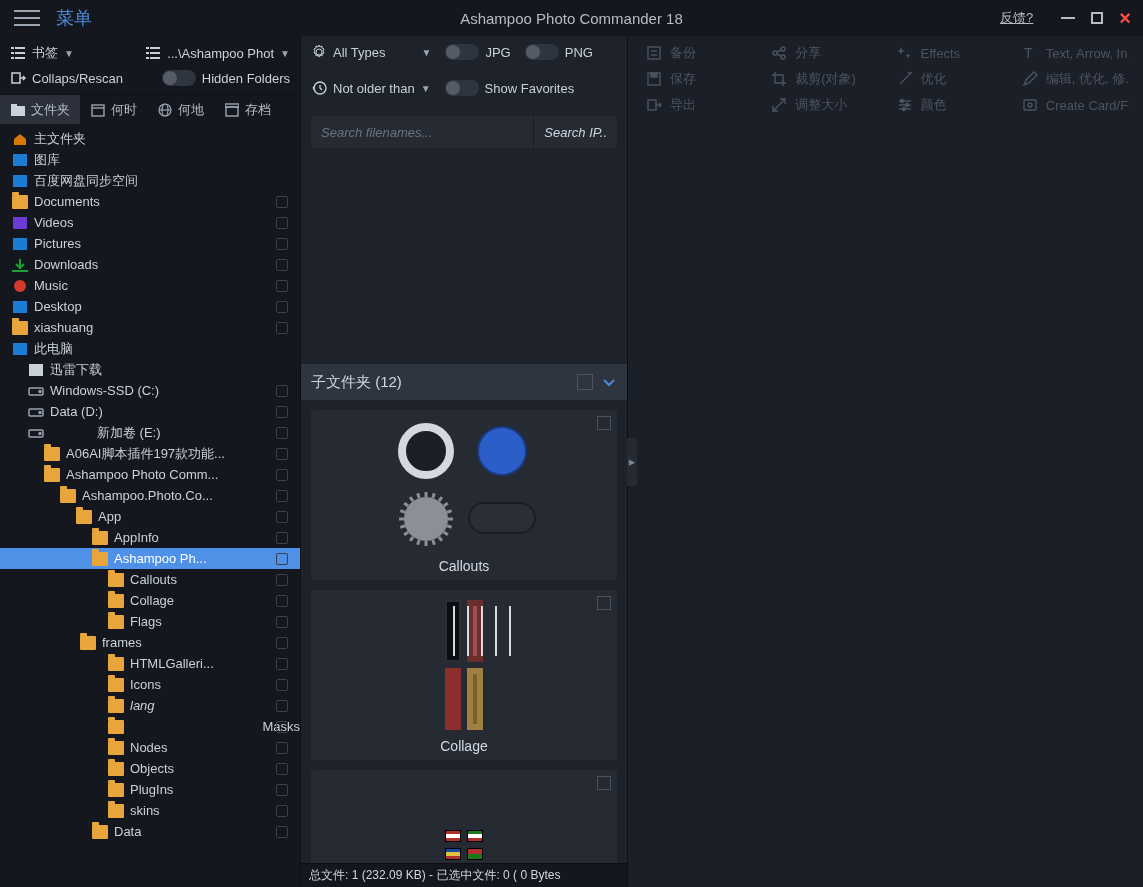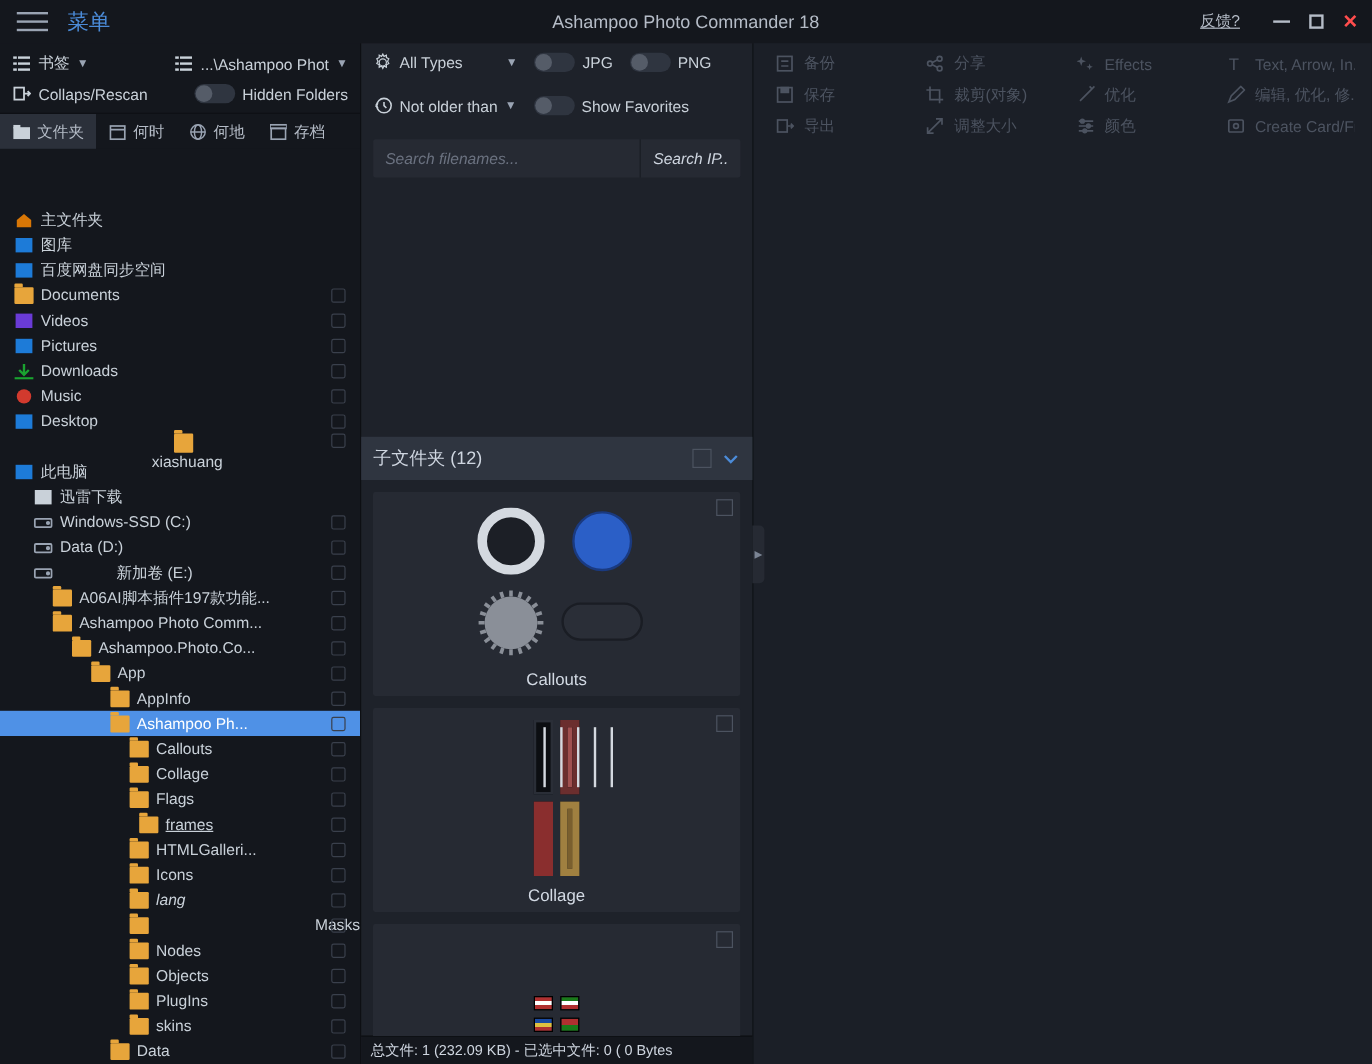--- a/index.html
+++ b/index.html
@@ -47,21 +47,21 @@
   .side-tabs{display:flex;gap:0;background:var(--bg2);height:30px;align-items:stretch;border-top:1px solid #0e1015;}
   .side-tab{display:flex;align-items:center;gap:5px;padding:0 10px;color:#b5bcc7;cursor:pointer;font-size:13px;}
   .side-tab.active{background:#2b303a;}
   
   .main{display:flex;height:calc(100% - 36px);}
   .col-left{width:300px;background:var(--bg2);display:flex;flex-direction:column;}
   .col-mid{width:328px;background:#1e222a;display:flex;flex-direction:column;border-left:1px solid #0d0f13;border-right:1px solid #0d0f13;}
   .col-right{flex:1;background:#1b1f27;position:relative;}
   
   .tree-wrap{flex:1;overflow:hidden;position:relative;}
-  .tree{position:absolute;inset:0;overflow-y:auto;padding:4px 0;margin-top:44px;}
+  .tree{position:absolute;inset:0;overflow-y:auto;padding:4px 0;}
   .tree::-webkit-scrollbar{width:10px;}
   .tree::-webkit-scrollbar-thumb{background:#3f4550;border-radius:5px;}
   .tnode{display:flex;align-items:center;height:21px;font-size:13px;color:var(--text);cursor:pointer;position:relative;white-space:nowrap;}
   .tnode .cb{position:absolute;right:12px;width:12px;height:12px;border:1px solid #3a404c;border-radius:2px;}
   .tnode.selected{background:#4f91e6;color:#fff;}
   .tnode .ticon{width:16px;height:14px;margin-right:6px;display:inline-block;flex:0 0 16px;}
   .folder-ico{background:#e7a53b;border-radius:1px;position:relative;}
   .folder-ico::before{content:"";position:absolute;top:-3px;left:0;width:7px;height:3px;background:#e7a53b;border-radius:1px 1px 0 0;}
   
   .mid-head{height:36px;background:#2f3540;display:flex;align-items:center;padding:0 10px;gap:8px;color:#cfd6e0;font-size:15px;}
@@ -259,21 +259,21 @@
           </div>
           <div class="tnode" style="padding-left: 12px;">
             <span class="ticon">
               <svg width="16" height="14">
                 <rect x="1" y="1" width="14" height="12" fill="#1d7bd8"></rect>
               </svg>
             </span>
             <span>Desktop</span>
             <span class="cb"></span>
           </div>
-          <div class="tnode" style="padding-left: 12px; flex-direction: column;">
+          <div class="tnode" style="padding-left: 12px;">
             <span class="ticon folder-ico" style="background:#e7a53b"></span>
             <span>xiashuang</span>
             <span class="cb"></span>
           </div>
           <div class="tnode" style="padding-left: 12px;">
             <span class="ticon">
               <svg width="16" height="14">
                 <rect x="1" y="1" width="14" height="12" fill="#1d7bd8"></rect>
               </svg>
             </span>
@@ -355,21 +355,21 @@
           <div class="tnode" style="padding-left: 108px;">
             <span class="ticon folder-ico" style="background:#e7a53b"></span>
             <span>Collage</span>
             <span class="cb"></span>
           </div>
           <div class="tnode" style="padding-left: 108px; text-align: center;">
             <span class="ticon folder-ico" style="background:#e7a53b"></span>
             <span>Flags</span>
             <span class="cb"></span>
           </div>
-          <div class="tnode" style="padding-left: 116px; text-decoration: underline;">
+          <div class="tnode" style="padding-left: 80px;">
             <span class="ticon folder-ico" style="background:#e7a53b"></span>
             <span>frames</span>
             <span class="cb"></span>
           </div>
           <div class="tnode" style="padding-left: 108px;">
             <span class="ticon folder-ico" style="background:#e7a53b"></span>
             <span>HTMLGalleri...</span>
             <span class="cb"></span>
           </div>
           <div class="tnode" style="padding-left: 108px;">

